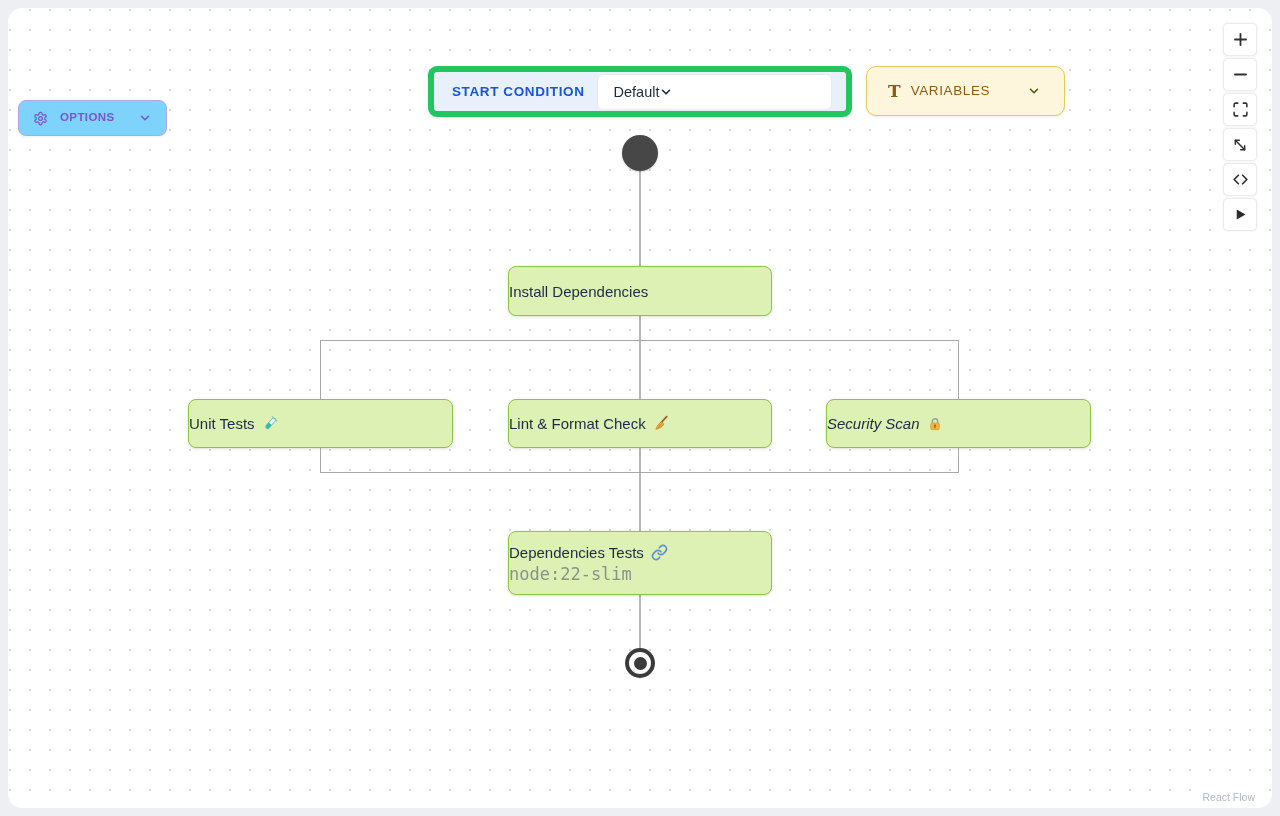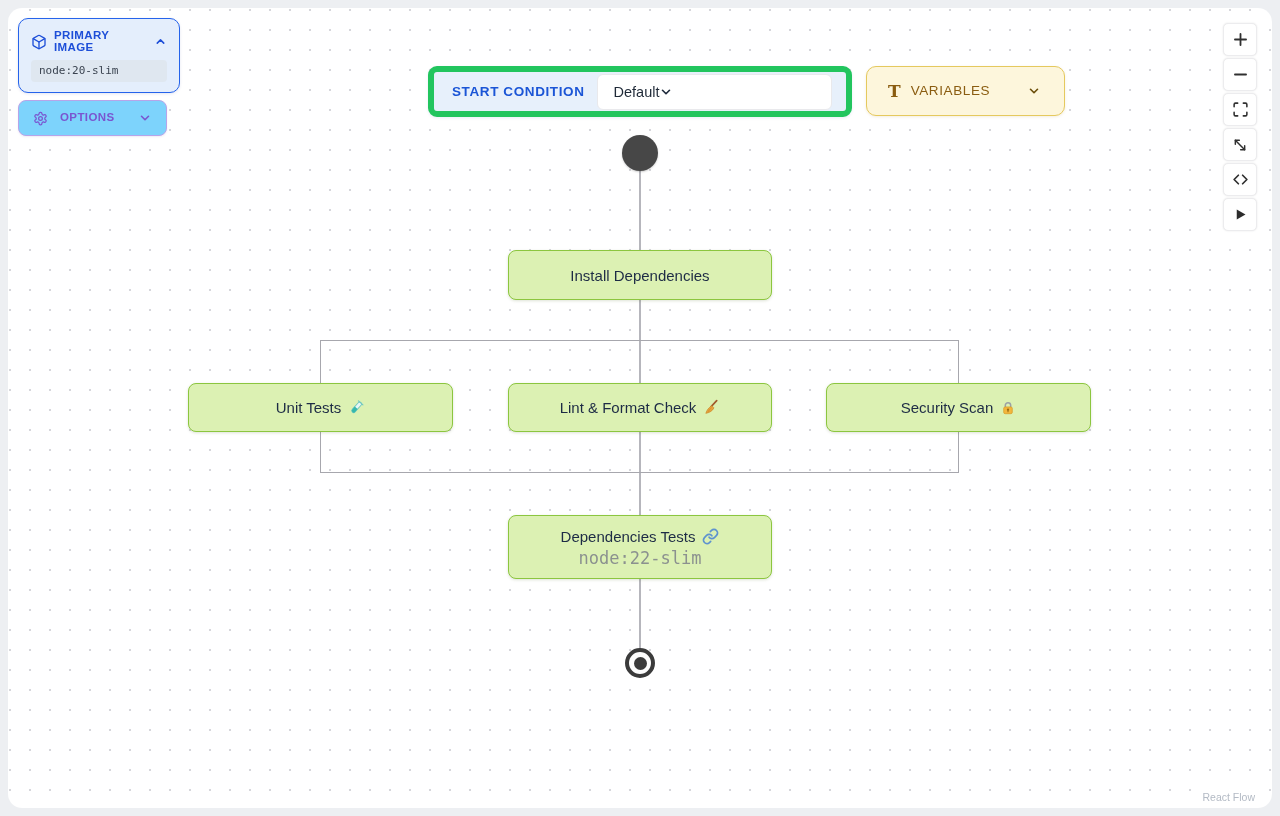--- a/index.html
+++ b/index.html
@@ -34,35 +34,36 @@
   .end-circle {
     position:absolute; left:625px; top:648px; width:30px; height:30px;
     border-radius:50%; border:4px solid #3b3b3b; background:#fdfdfd; z-index:2;
     display:flex; align-items:center; justify-content:center;
   }
   .end-circle .dot { width:13px; height:13px; border-radius:50%; background:#3b3b3b; }
   
   .node {
     position:absolute; z-index:2;
     background:#dcf1b3; border:1.5px solid #8cc63f; border-radius:8px;
-    display:flex; flex-direction:column; align-items:center; justify-content:center;
+    display:flex; flex-direction:column; align-items:flex-start; justify-content:center;
     color:#1d2b45; font-size:15px; font-weight:500;
     box-shadow:0 1px 3px rgba(70,100,30,.18);
     cursor:pointer;
+    margin-top:16px;
   }
   .node .label-row { display:flex; align-items:center; gap:7px; line-height:1; }
   .node .icon { display:flex; align-items:center; }
   .node .subtitle {
     margin-top:5px; font-family:"DejaVu Sans Mono","Liberation Mono",monospace;
     font-size:17px; font-weight:400; color:#8b918f; line-height:1;
   }
   .node-install    { left:508px; top:250px; width:264px; height:50px; }
   .node-unit       { left:188px; top:383px; width:265px; height:49px; }
   .node-lint       { left:508px; top:383px; width:264px; height:49px; }
-  .node-security   { left:826px; top:383px; width:265px; height:49px; }
+  .node-security   { left:826px; top:383px; width:265px; height:49px;font-style:italic; }
   .node-integration{ left:508px; top:515px; width:264px; height:64px; }
   
   .panel { position:absolute; z-index:5; border-radius:10px; }
   .primary-image-panel {
     left:18px; top:18px; width:162px;
     background:#e4eefc; border:1.5px solid #2563eb;
     padding:11px 12px 10px 12px;
     display:flex; flex-direction:column; gap:7px;
     box-shadow:0 1px 3px rgba(30,60,150,.12);
   }
@@ -199,38 +200,20 @@
       <span class="icon icn">
           <svg width="17" height="17" viewBox="0 0 24 24" fill="none" stroke="#5e93cf" stroke-width="2.4" stroke-linecap="round" stroke-linejoin="round">
             <path d="M10 13a5 5 0 0 0 7.54.54l3-3a5 5 0 0 0-7.07-7.07l-1.72 1.71"></path>
             <path d="M14 11a5 5 0 0 0-7.54-.54l-3 3a5 5 0 0 0 7.07 7.07l1.71-1.71"></path>
           </svg>
         </span>
     </div>
     <div class="subtitle">node:22-slim</div>
   </div>
 
-  <div class="panel primary-image-panel">
-    <div class="panel-header-row" style="color:#1d4ed8;">
-      <span class="icn">
-          <svg width="16" height="16" viewBox="0 0 24 24" fill="none" stroke="currentColor" stroke-linecap="round" stroke-linejoin="round" stroke-width="2">
-            <path d="M21 8a2 2 0 0 0-1-1.73l-7-4a2 2 0 0 0-2 0l-7 4A2 2 0 0 0 3 8v8a2 2 0 0 0 1 1.73l7 4a2 2 0 0 0 2 0l7-4A2 2 0 0 0 21 16Z"></path>
-            <path d="m3.3 7 8.7 5 8.7-5"></path>
-            <path d="M12 22V12"></path>
-          </svg>
-        </span>
-      <span class="panel-title">PRIMARY IMAGE</span>
-      <span class="icn">
-          <svg width="13" height="13" viewBox="0 0 24 24" fill="none" stroke="currentColor" stroke-linecap="round" stroke-linejoin="round" stroke-width="2.8">
-            <polyline points="6 15 12 9 18 15"></polyline>
-          </svg>
-        </span>
-    </div>
-    <div class="code-chip">node:20-slim</div>
-  </div>
 
   <div class="panel options-panel">
     <span class="icn">
         <svg width="15" height="15" viewBox="0 0 24 24" fill="none" stroke="currentColor" stroke-linecap="round" stroke-linejoin="round" stroke-width="2">
           <path d="M12.22 2h-.44a2 2 0 0 0-2 2v.18a2 2 0 0 1-1 1.73l-.43.25a2 2 0 0 1-2 0l-.15-.08a2 2 0 0 0-2.73.73l-.22.38a2 2 0 0 0 .73 2.73l.15.1a2 2 0 0 1 1 1.72v.51a2 2 0 0 1-1 1.74l-.15.09a2 2 0 0 0-.73 2.73l.22.38a2 2 0 0 0 2.73.73l.15-.08a2 2 0 0 1 2 0l.43.25a2 2 0 0 1 1 1.73V20a2 2 0 0 0 2 2h.44a2 2 0 0 0 2-2v-.18a2 2 0 0 1 1-1.73l.43-.25a2 2 0 0 1 2 0l.15.08a2 2 0 0 0 2.73-.73l.22-.39a2 2 0 0 0-.73-2.73l-.15-.08a2 2 0 0 1-1-1.74v-.5a2 2 0 0 1 1-1.74l.15-.09a2 2 0 0 0 .73-2.73l-.22-.38a2 2 0 0 0-2.73-.73l-.15.08a2 2 0 0 1-2 0l-.43-.25a2 2 0 0 1-1-1.73V4a2 2 0 0 0-2-2z"></path>
           <circle cx="12" cy="12" r="3"></circle>
         </svg>
       </span>
     <span class="panel-title">OPTIONS</span>
     <span class="chev icn">

